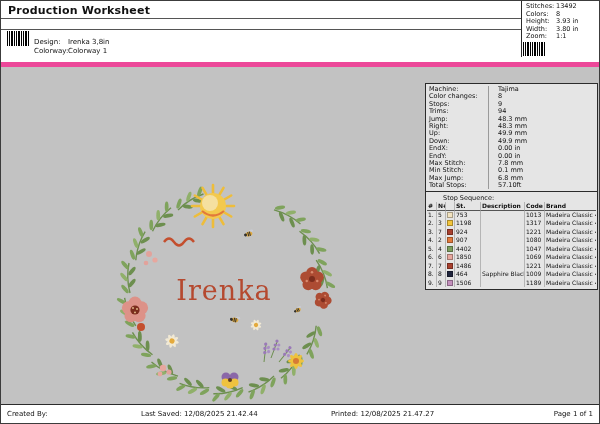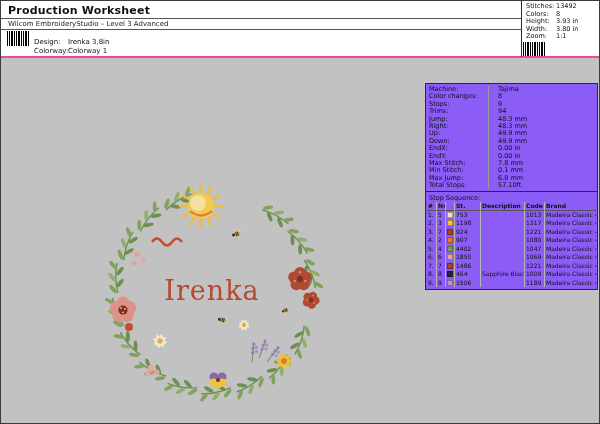--- a/index.html
+++ b/index.html
@@ -1,72 +1,71 @@
 <!DOCTYPE html>
 <html><head>
 <meta charset="utf-8">
 <style>
   *{margin:0;padding:0;box-sizing:border-box}
   html,body{background:#9a9a9a}
   body{font-family:"DejaVu Sans","Liberation Sans",sans-serif}
   .page{position:relative;width:600px;height:424px;background:#c2c2c2;border:1px solid #3c3c3c;overflow:hidden}
 
   
-  .header{position:absolute;top:0;left:0;width:100%;height:57px;background:#fff;border-bottom:2px solid #ec4899;color:#111}
+  .header{position:absolute;top:0;left:0;width:100%;height:66px;background:#fff;border-bottom:5px solid #ec4899;color:#111}
   .title{position:absolute;top:3px;left:7px;font-size:11px;font-weight:bold;letter-spacing:.2px}
   .rule{position:absolute;left:0;border-top:1px solid #555;height:0}
   .rule1{top:17px;width:521px}
   .rule2{top:28px;width:521px}
   .subtitle{position:absolute;top:19px;left:7px;font-size:7px;color:#222}
   .barcode{background:repeating-linear-gradient(90deg,#000 0 1px,#fff 1px 2px,#000 2px 3px,#fff 3px 4px,#000 4px 6px,#fff 6px 7px)}
   .barcode-left{position:absolute;top:30px;left:6px;width:23px;height:15px}
   .meta{position:absolute;top:37px;left:33px;font-size:7px}
   .meta-row{height:9px;line-height:9px;display:flex}
   .meta .lbl{width:34px}
   .stats{position:absolute;top:0;right:0;width:78px;height:56px;border-left:1px solid #2b2b2b;font-size:6.5px;padding:2px 15px 0 4px}
   .stat-row{display:flex;height:7.6px;line-height:7.6px}
   .stat-lbl{width:30px}
   .barcode-right{position:absolute;left:1px;bottom:1px;width:23px;height:14px}
 
   
-  .panel{position:absolute;left:424px;top:82px;width:173px;background:#8b5cf6;border:1px solid #2b2b2b;font-size:6.5px;color:#111}
+  .panel{position:absolute;left:424px;top:82px;width:173px;background:#e5e5e5;border:1px solid #2b2b2b;font-size:6.5px;color:#111}
   .m-rows{padding:2px 0 2px 0}
   .m-row{display:flex;height:7.4px;line-height:7.4px;padding-left:3px}
   .m-lbl{width:59px}
   .m-val{flex:1;border-left:1px solid #9a9a9a;padding-left:9px}
   .stopseq{border-top:1px solid #2b2b2b}
-  .stopseq-title{padding:2px 0 1px 3px;height:10px;font-size:6.5px}
+  .stopseq-title{padding:2px 0 1px 17px;height:10px;font-size:6.5px}
   .seq{display:grid;grid-template-columns:10px 9px 9px 26px 44px 20px auto;font-size:6px;padding:0 1px 2px 1px}
   .seq-row{display:contents}
   .sc{height:8.5px;line-height:8.5px;border-right:1px solid #b5b5b5;padding-left:1px;overflow:hidden;white-space:nowrap}
   .sc.last{border-right:none}
   .sh{font-weight:bold;border-bottom:1px solid #555}
   .swatch{display:block;width:6px;height:6px;margin-top:1px;border:1px solid rgba(0,0,0,.3)}
 
   
   .footer{position:absolute;left:0;bottom:0;width:100%;height:19px;background:#fff;border-top:1px solid #2b2b2b;font-size:7px;color:#111}
   .f-created{position:absolute;left:6px;top:5px}
   .f-saved{position:absolute;left:140px;top:5px}
   .f-printed{position:absolute;left:330px;top:5px}
   .f-page{position:absolute;right:6px;top:5px}
 
   
-  .canvas{position:absolute;left:0;top:57px;width:396px;height:348px}
+  .canvas{position:absolute;left:12px;top:57px;width:396px;height:348px}
   .design-svg{position:absolute;left:95px;top:118px;width:240px;height:240px}
   .irenka{font-family:"DejaVu Serif","Liberation Serif",serif;letter-spacing:1px}
 </style>
 </head>
 <body>
 
 <div class="page">
 
   <div class="header">
     <div class="title">Production Worksheet</div>
     <div class="rule rule1"></div>
-    <div class="subtitle">Wilcom EmbroideryStudio – Level 3 Advanced</div>
     <div class="rule rule2"></div>
     <div class="barcode barcode-left"></div>
     <div class="meta">
       <div class="meta-row">
         <span class="lbl">Design:</span>
         <span>Irenka 3,8in</span>
       </div>
       <div class="meta-row">
         <span class="lbl">Colorway:</span>
         <span>Colorway 1</span>
@@ -421,14 +420,20 @@
             </div>
           <div class="sc">1506</div>
           <div class="sc"></div>
           <div class="sc">1189</div>
           <div class="sc last">Madeira Classic 40</div>
         </div>
       </div>
     </div>
   </div>
 
+  <div class="footer">
+    <span class="f-created">Created By:</span>
+    <span class="f-saved">Last Saved: 12/08/2025 21.42.44</span>
+    <span class="f-printed">Printed: 12/08/2025 21.47.27</span>
+    <span class="f-page">Page 1 of 1</span>
+  </div>
 
 </div>
 
 </body></html>

